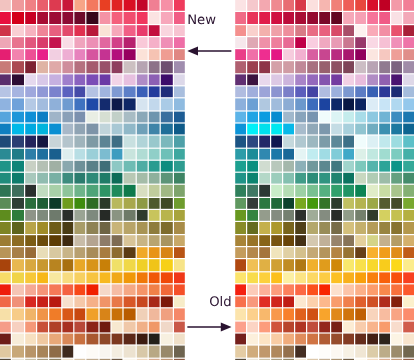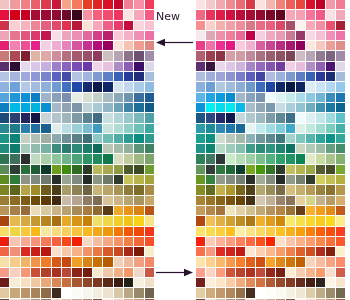--- a/index.html
+++ b/index.html
@@ -941,20 +941,21 @@
 
   <div class="annotation" id="label-new">New</div>
 
   <div class="arrow" id="arrow-new">
     <svg width="37" height="9" viewBox="0 0 37 9">
       <line x1="7" y1="4.5" x2="37" y2="4.5" stroke="#2a1330" stroke-width="1.2"></line>
       <polygon points="0,4.5 9,0.8 9,8.2" fill="#2a1330"></polygon>
     </svg>
   </div>
 
+  <div class="annotation" id="label-old">Old</div>
 
   <div class="arrow" id="arrow-old">
     <svg width="37" height="9" viewBox="0 0 37 9">
       <line x1="0" y1="4.5" x2="30" y2="4.5" stroke="#2a1330" stroke-width="1.2"></line>
       <polygon points="37,4.5 28,0.8 28,8.2" fill="#2a1330"></polygon>
     </svg>
   </div>
 
 </div>
 

